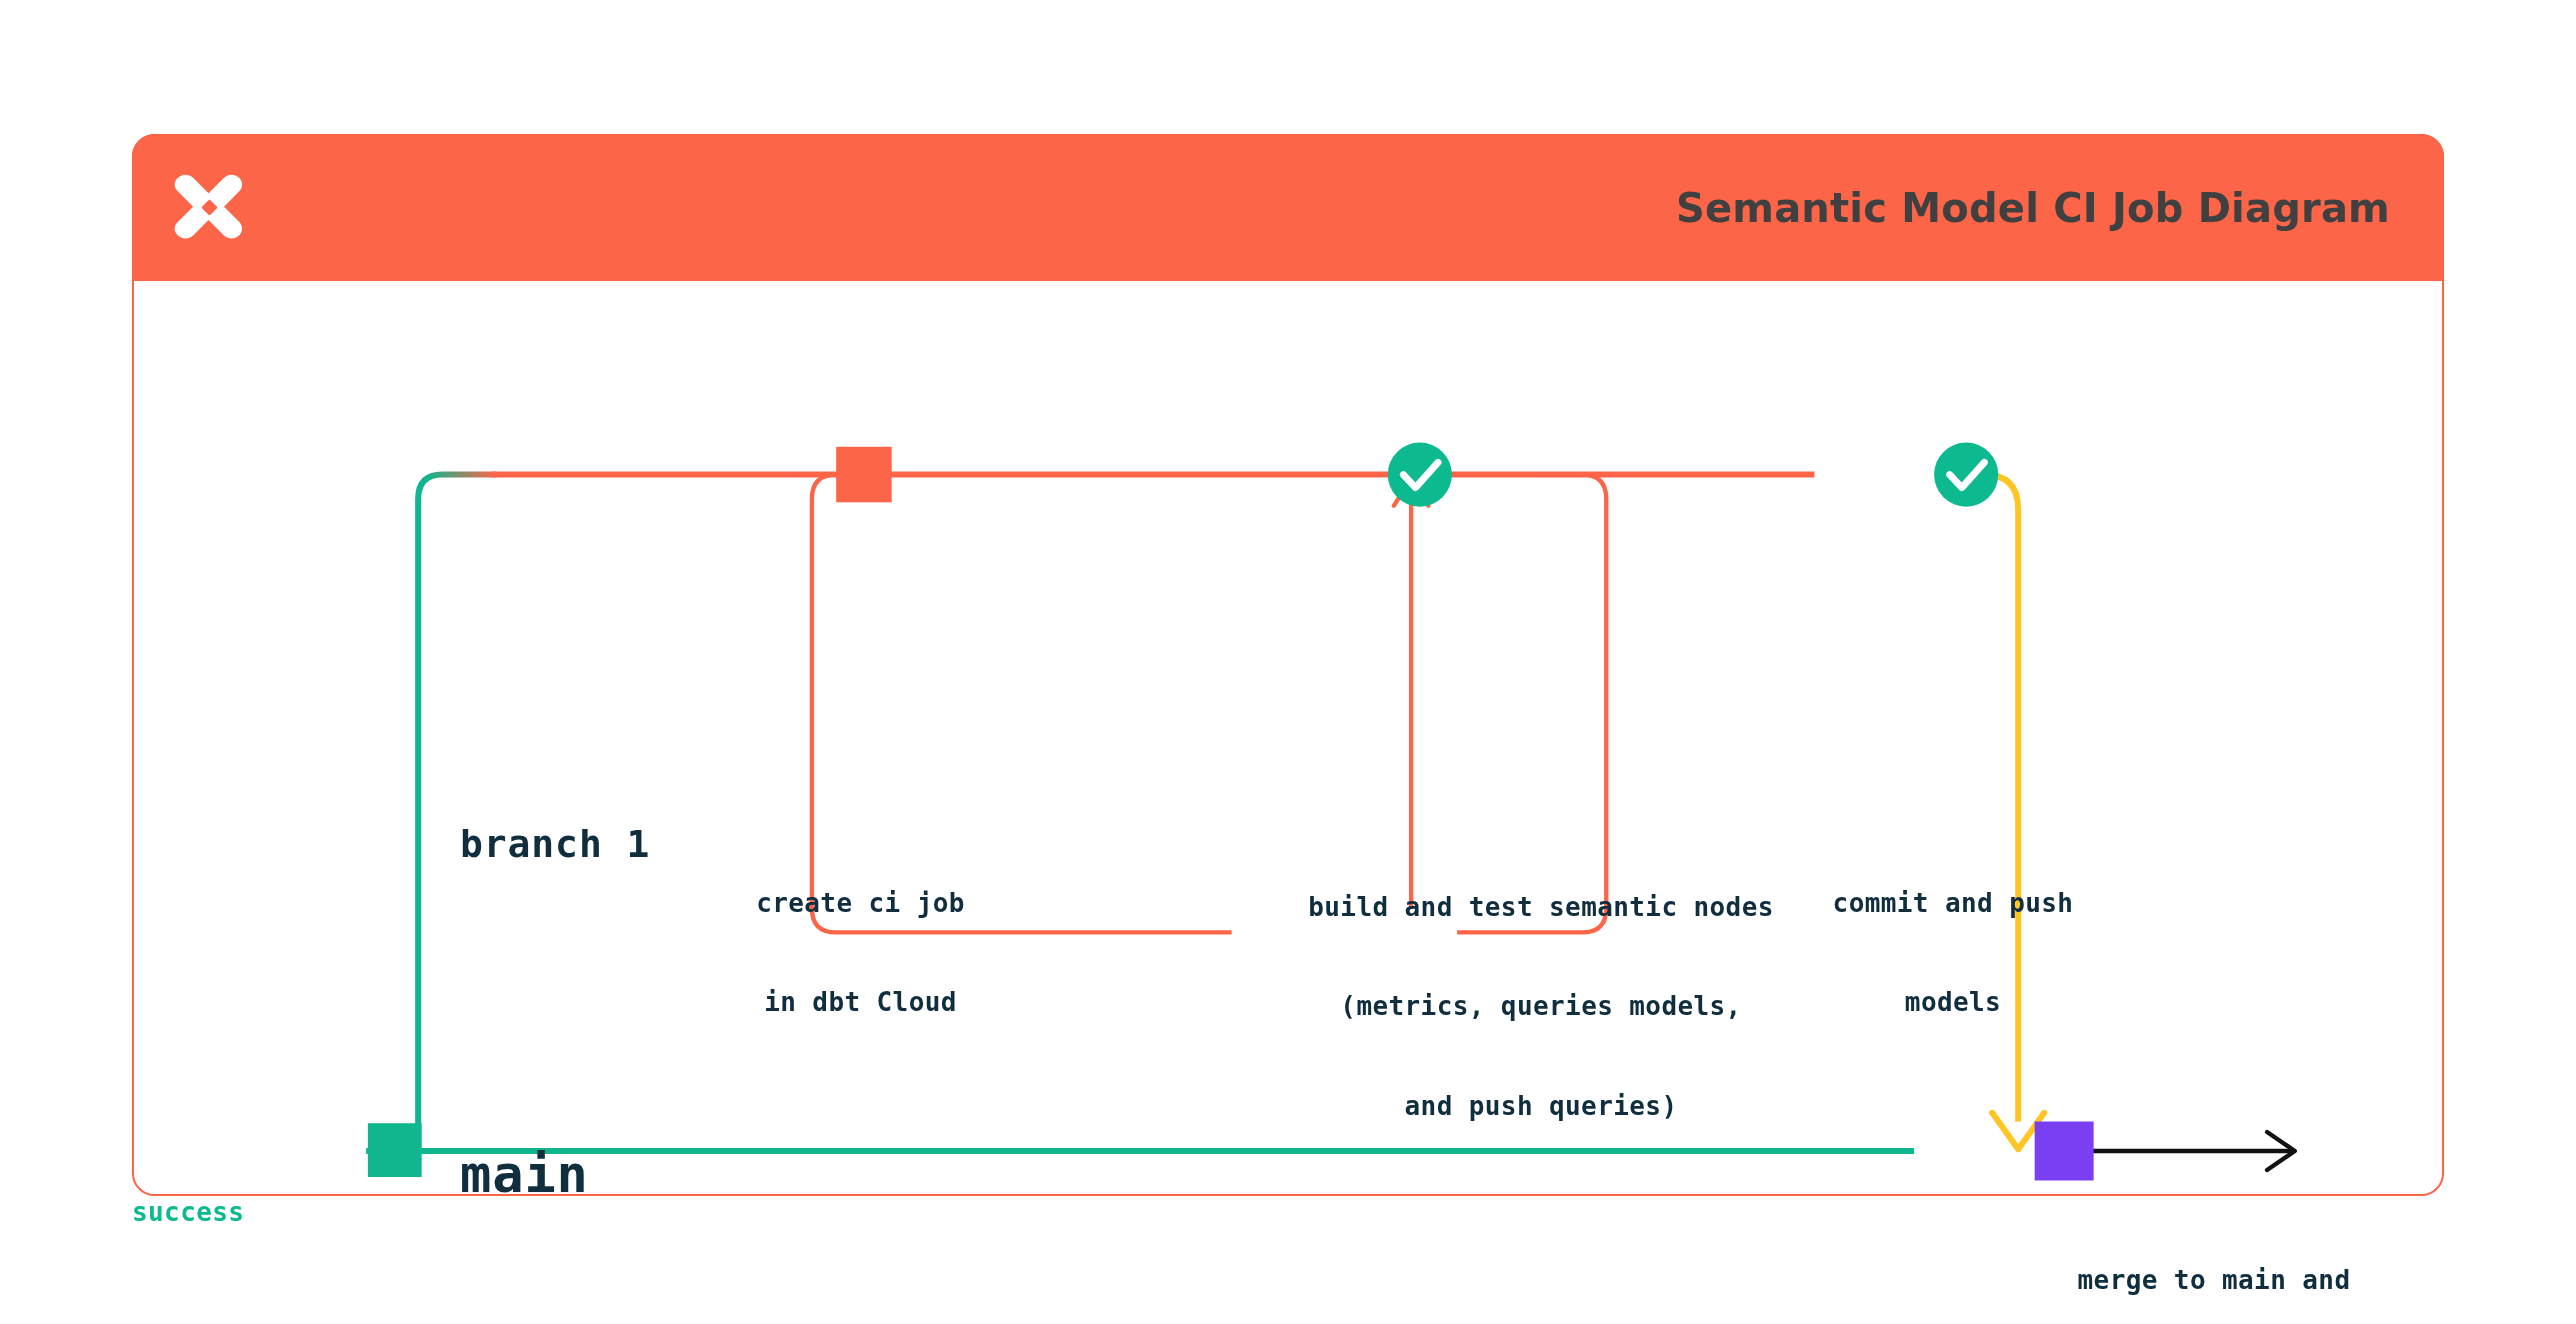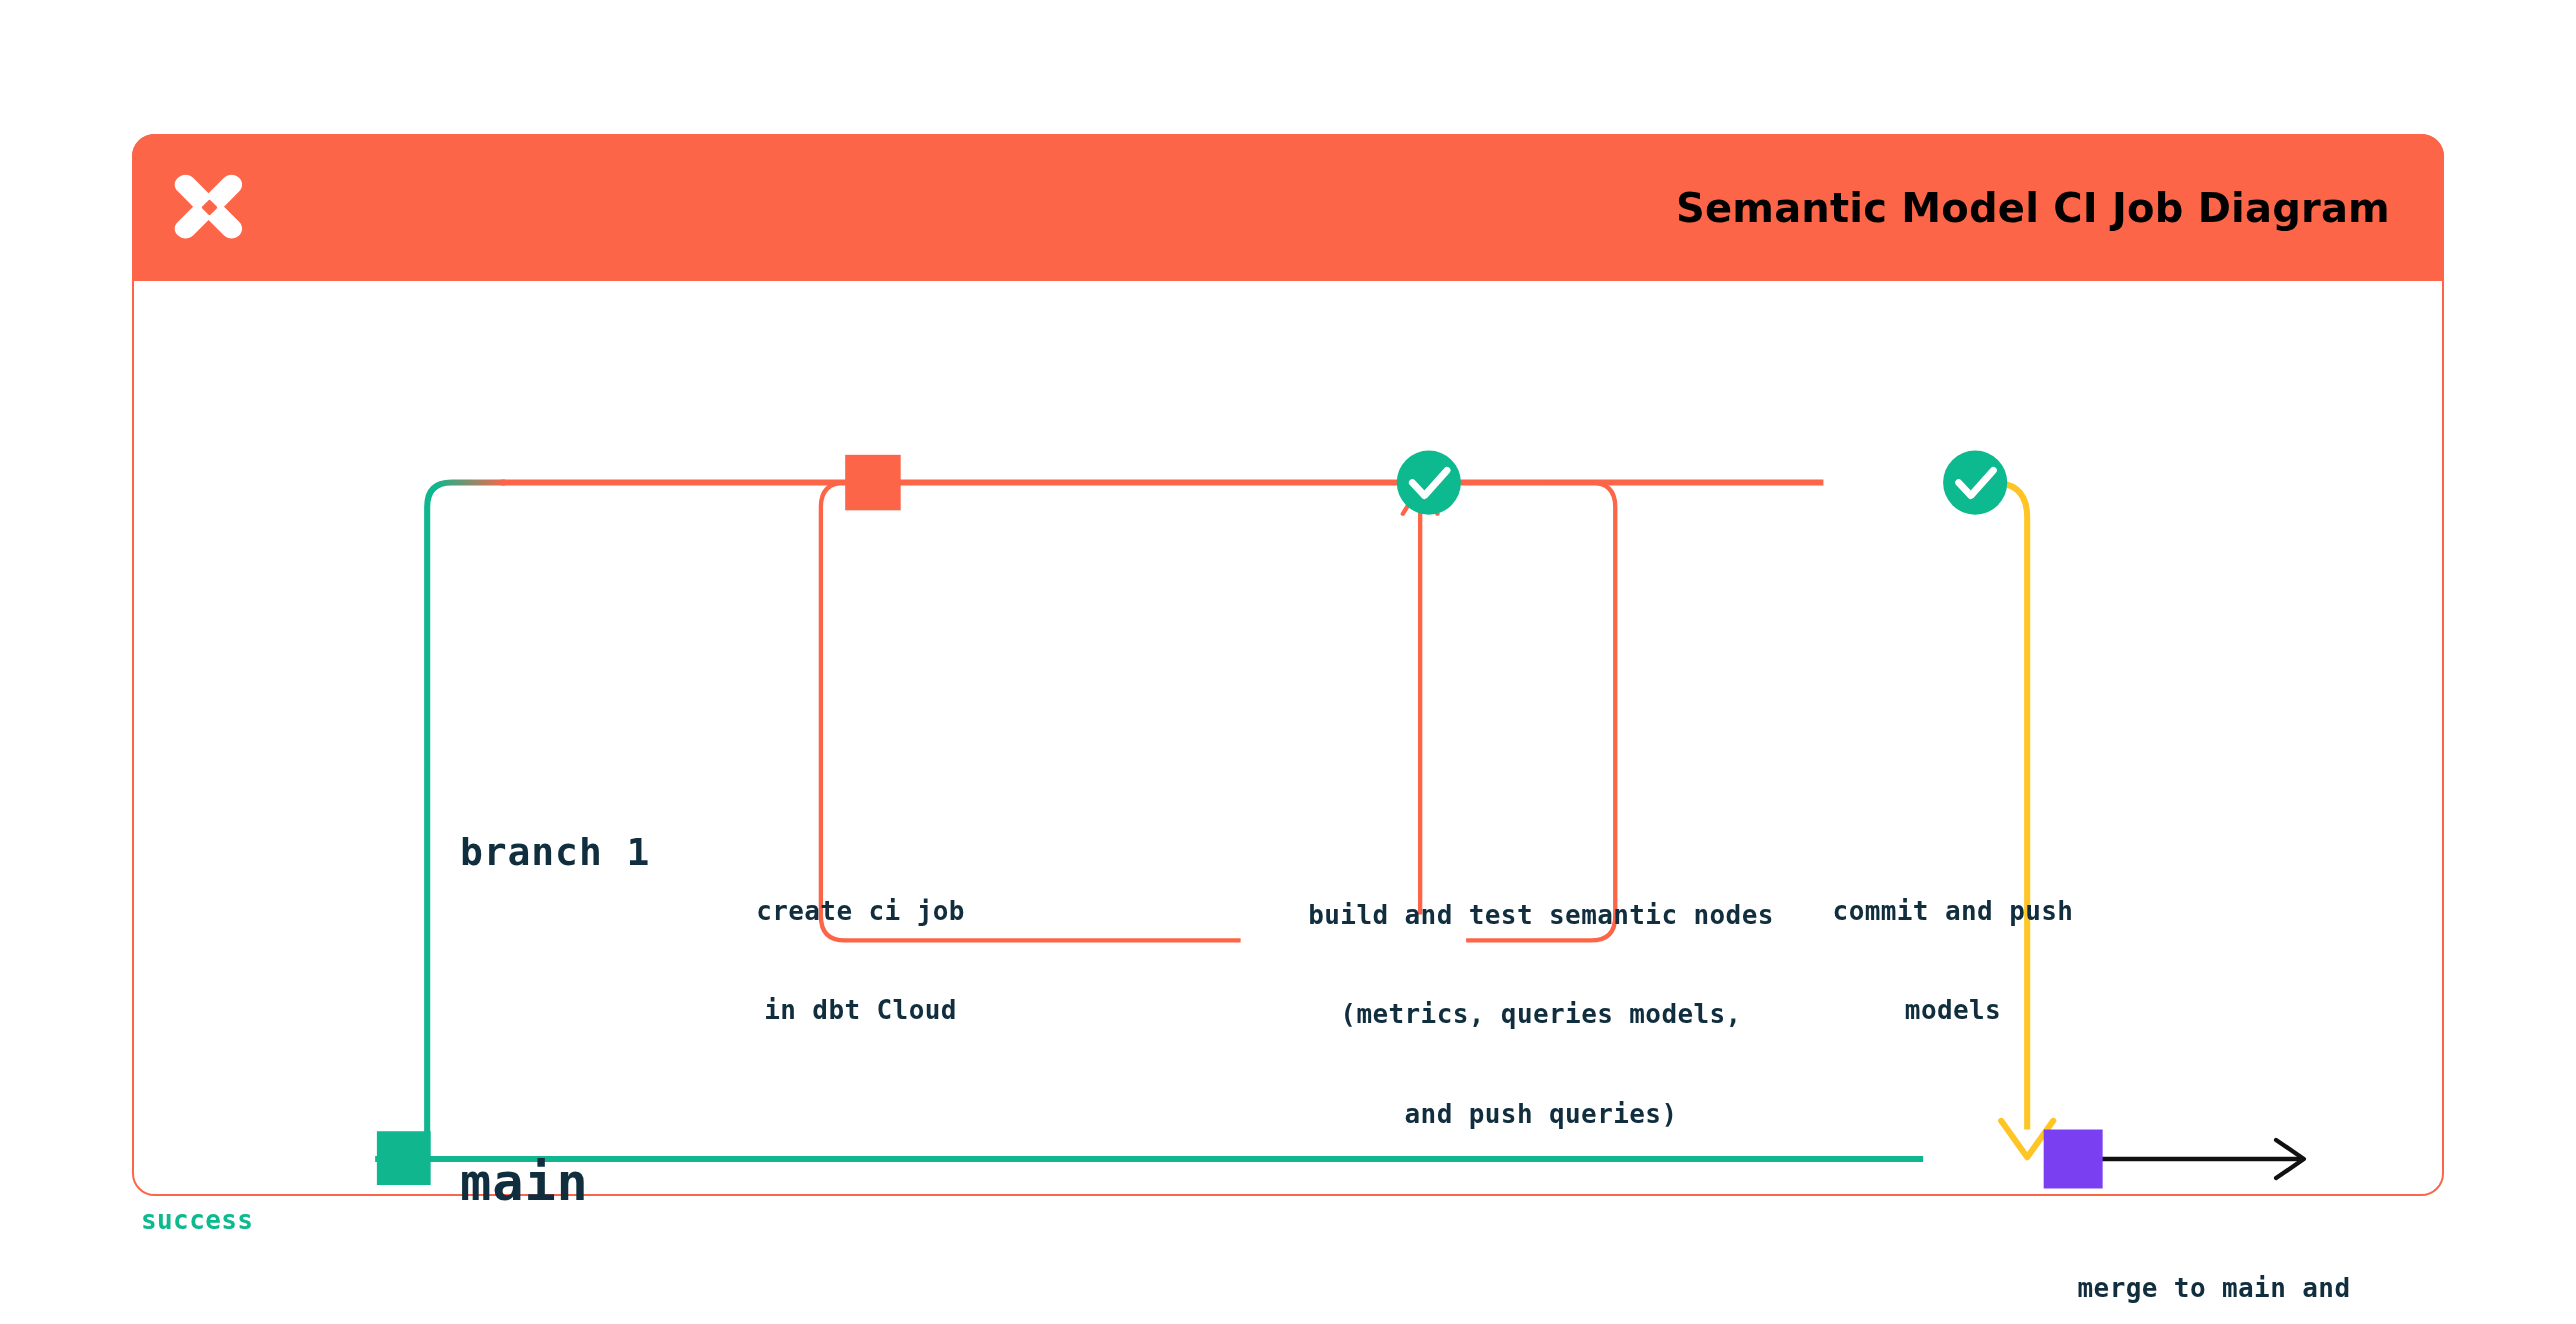--- a/index.html
+++ b/index.html
@@ -56,33 +56,32 @@
     height: 83px;
     margin-left: 36px;
     flex: 0 0 auto;
   }
 
   .title-text {
     margin-right: 54px;
     font-family: "DejaVu Sans", sans-serif;
     font-size: 40px;
     font-weight: 700;
-    color: #000000;
+    color: #404040;
     letter-spacing: 0.2px;
     white-space: nowrap;
   }
 
   
   .canvas {
     position: absolute;
     left: 132px;
-    top: 290px;
+    top: 282px;
     width: 2312px;
     height: 915px;
-    padding-left: 9px;
   }
   .canvas svg { display: block; }
 
   
   .lbl {
     position: absolute;
     font-family: "DejaVu Sans Mono", monospace;
     font-weight: 700;
     color: #102E3E;
     white-space: pre;

